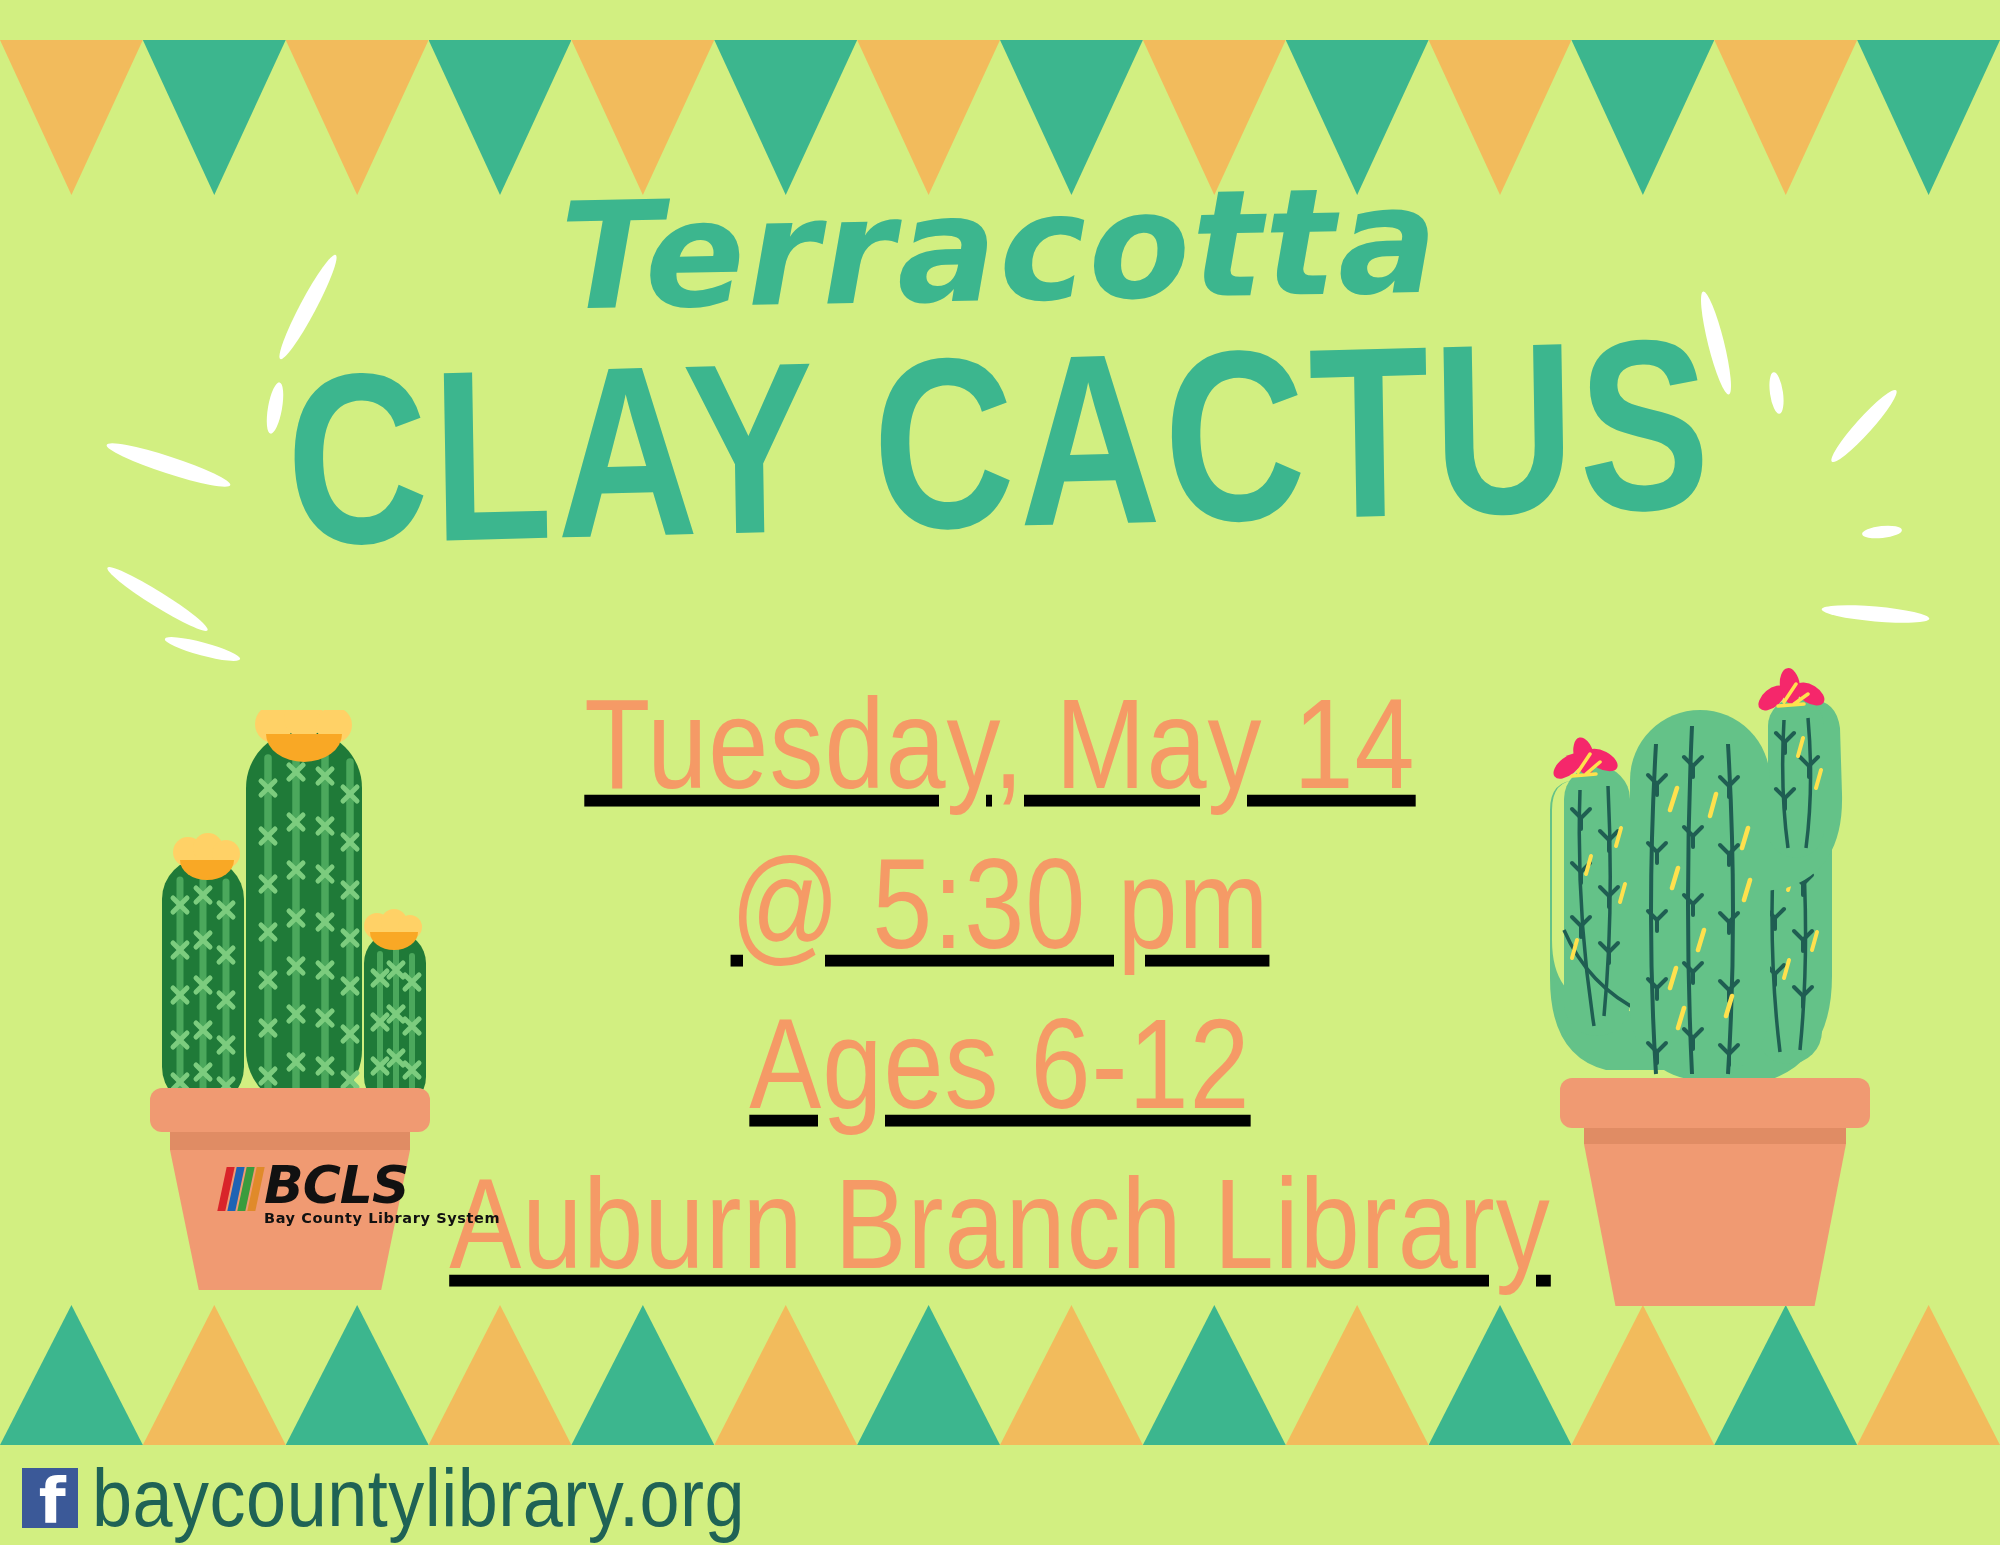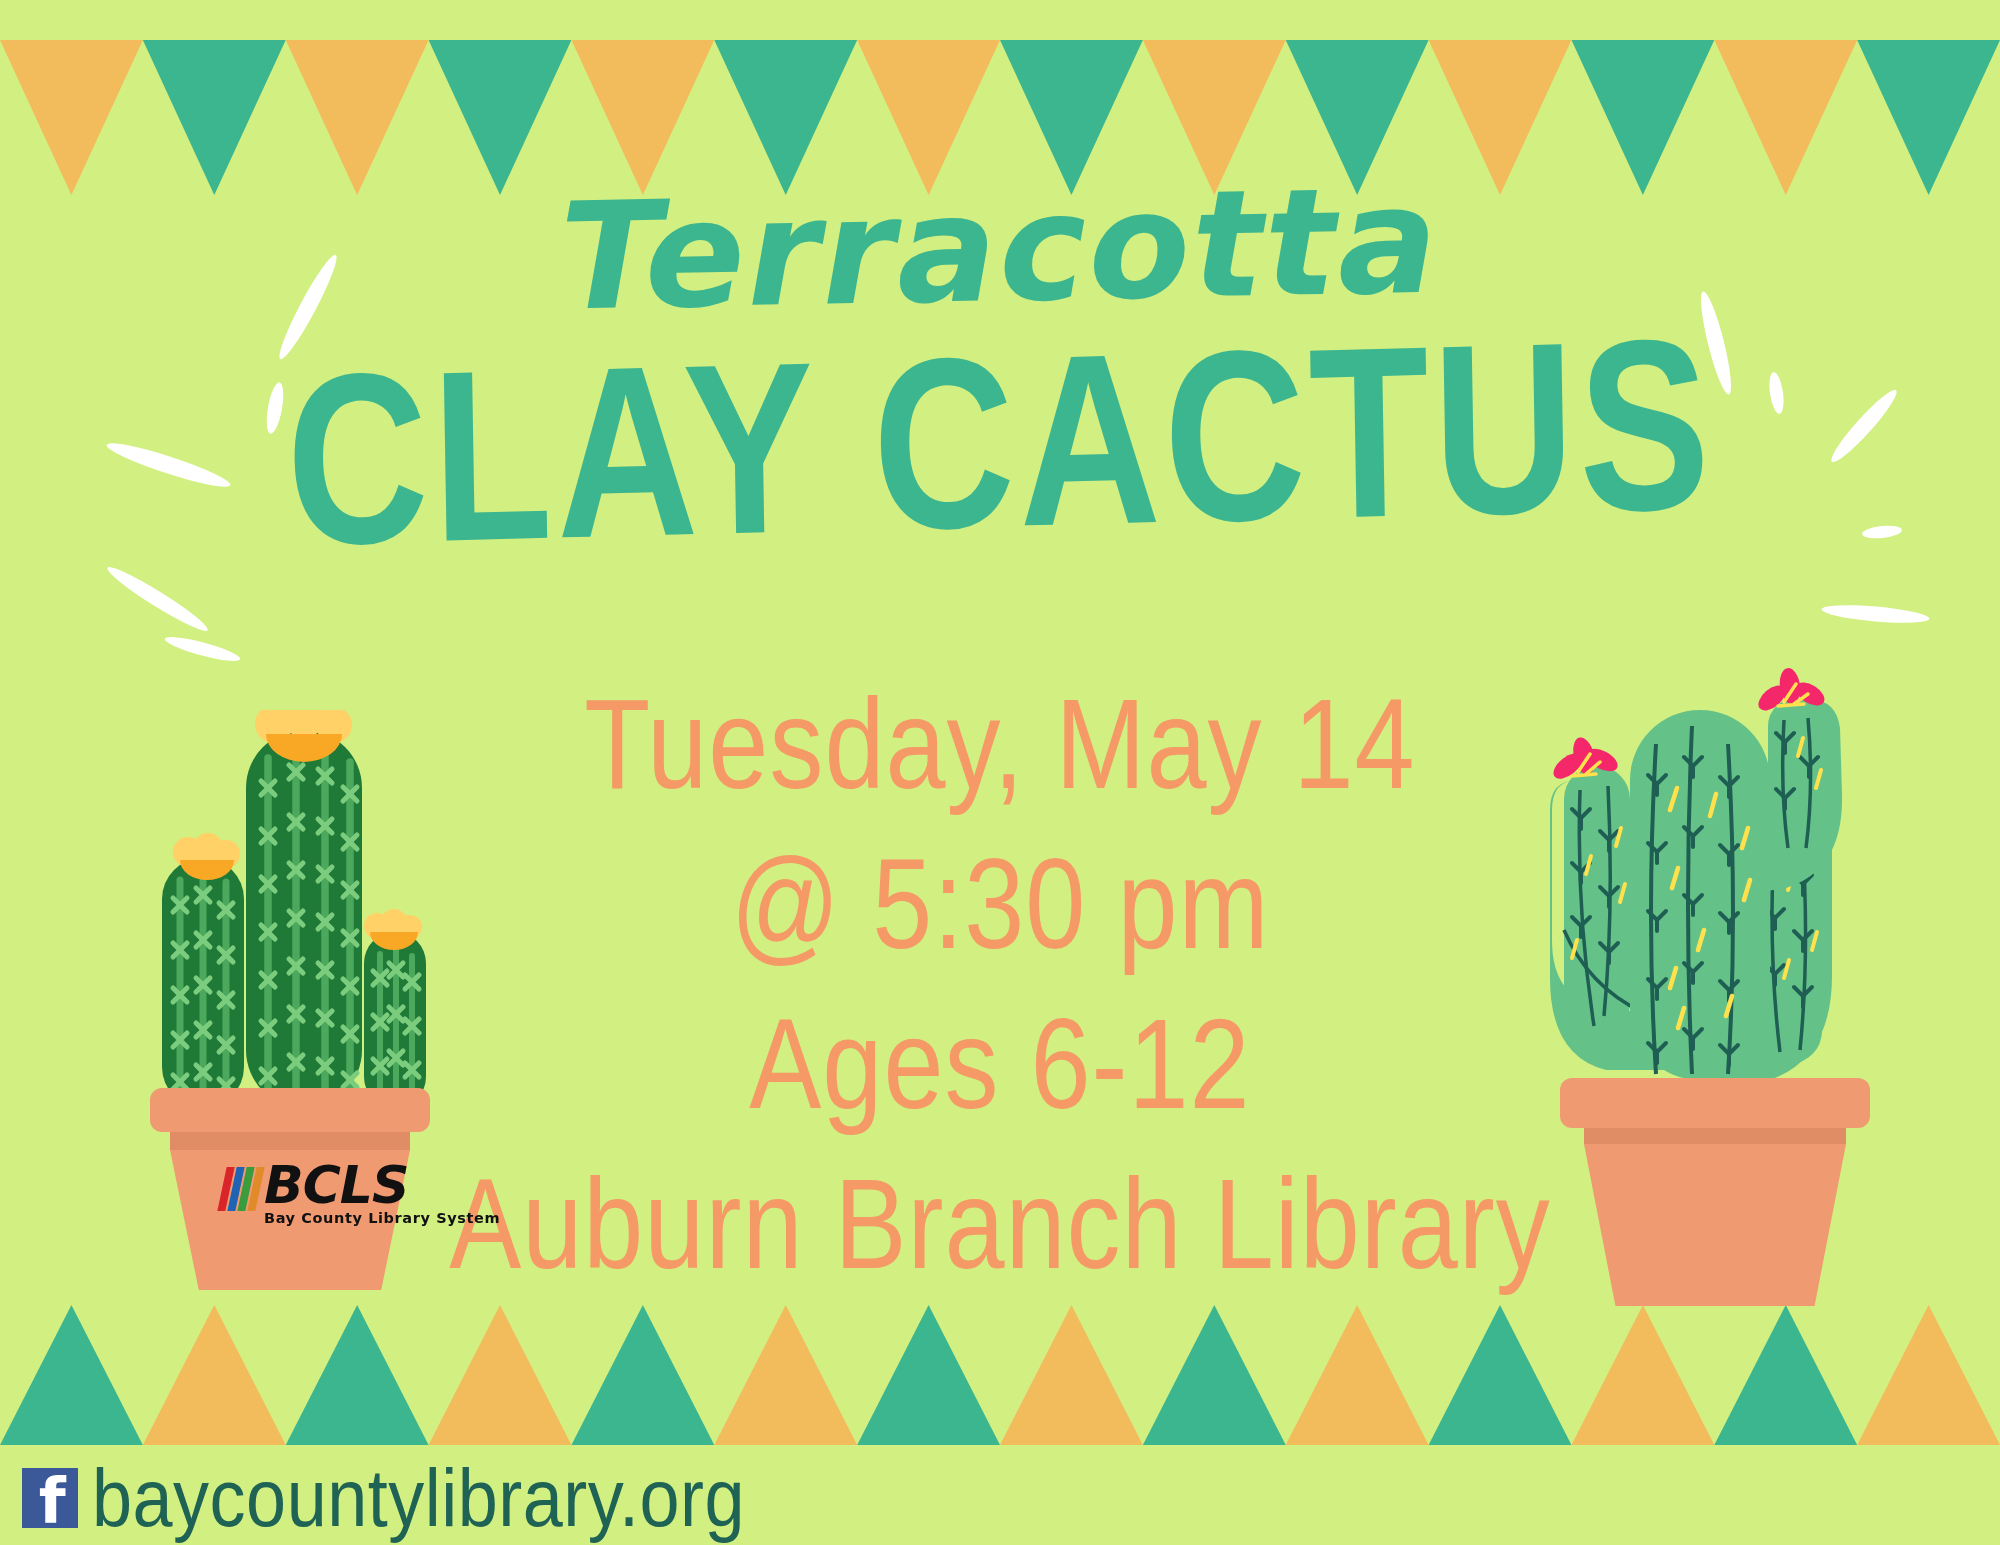--- a/index.html
+++ b/index.html
@@ -71,20 +71,21 @@
     background:#ffffff;
     border-radius:50%;
     z-index:5;
   }
 
   
   .body-block{
     position:absolute; left:0; top:690px; width:2000px;
     text-align:center;
     z-index:6;
+    text-decoration:underline;
   }
   .body-line{
     font-family:"Liberation Sans Narrow","Liberation Sans", sans-serif;
     font-size:108px;
     color:#f59a66;
     line-height:1.0;
     letter-spacing:1px;
     margin-bottom:52px;
     transform:scaleY(1.18);
     transform-origin:center center;

